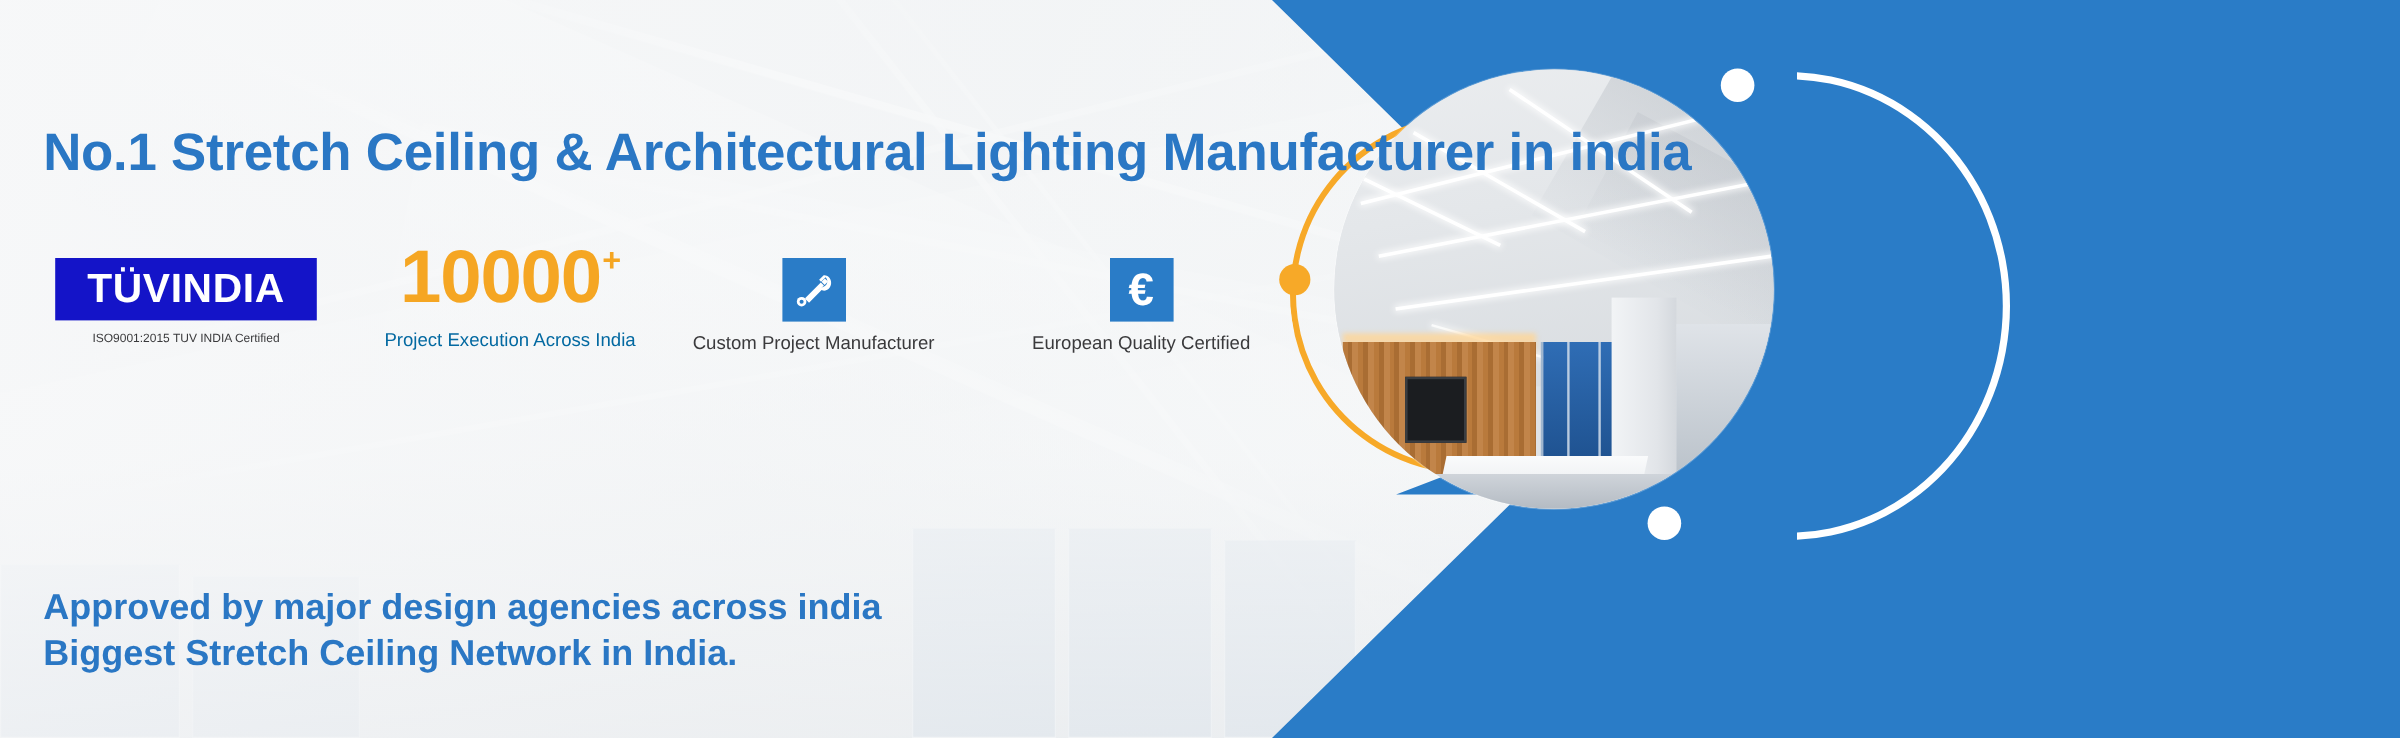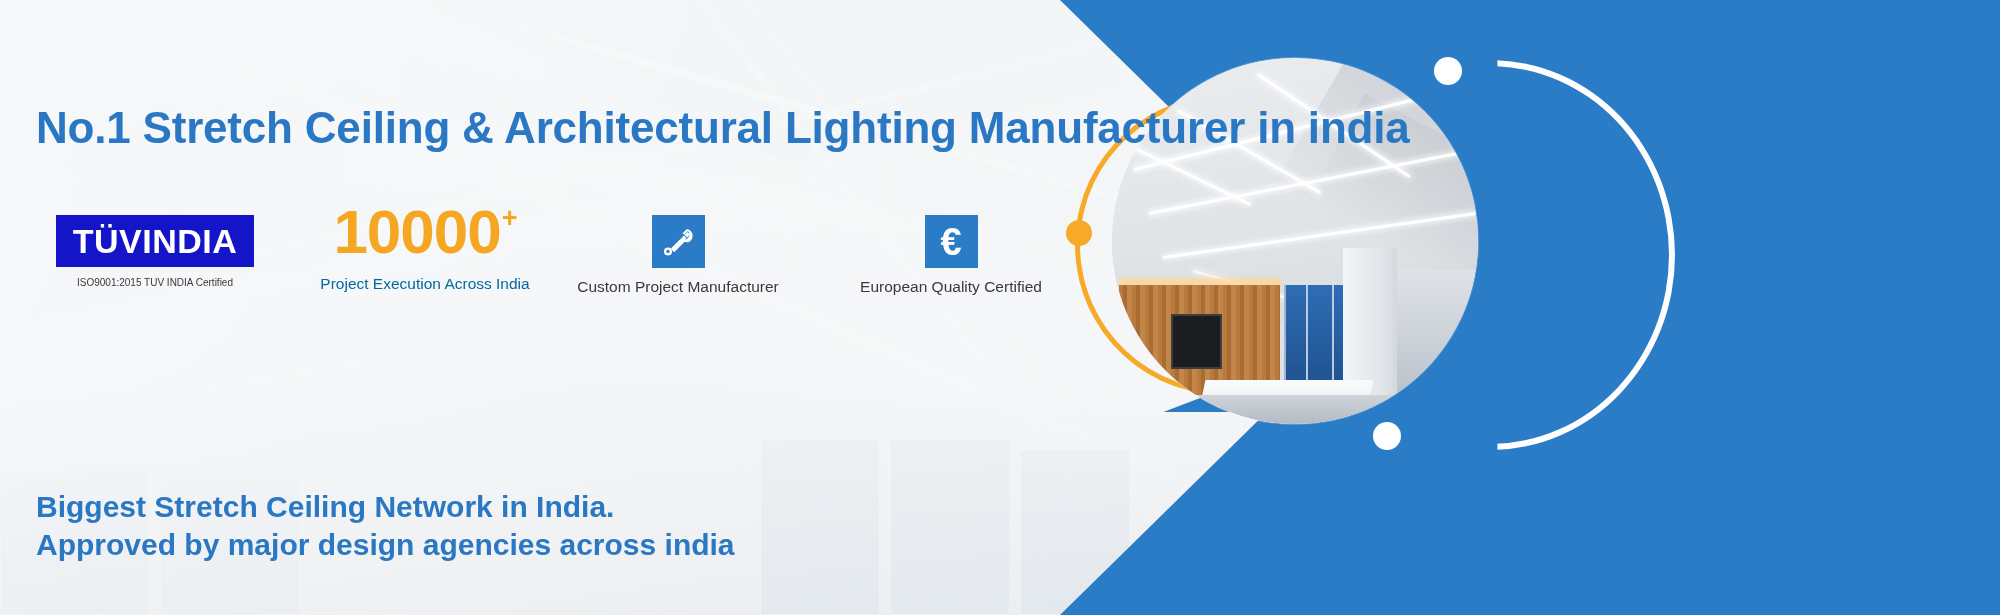--- a/index.html
+++ b/index.html
@@ -225,21 +225,21 @@
   .trust-caption {
     font-size: 15.5px;
     color: #3a3a3c;
     white-space: nowrap;
     line-height: 1;
   }
 
   
   .tuv-item { left: 0; top: 0; width: 238px; }
   .tuv-badge {
-    width: 198px; height: 52px;
+    width: 218px; height: 52px;
     margin: 0 auto 10px;
     background: #1414c8;
     display: flex;
     align-items: center;
     justify-content: center;
   }
   .tuv-badge-text {
     color: #ffffff;
     font-size: 34px;
     font-weight: bold;
@@ -400,17 +400,17 @@
     <div class="trust-item icon-item-euro">
       <div class="icon-tile">
         <span class="euro-glyph">€</span>
       </div>
       <div class="trust-caption">European Quality Certified</div>
     </div>
 
   </div>
 
   <div class="tagline">
+    <div>Approved by major design agencies across india</div>
     <div>Biggest Stretch Ceiling Network in India.</div>
-    <div>Approved by major design agencies across india</div>
   </div>
 
 </div>
 
 </body></html>

